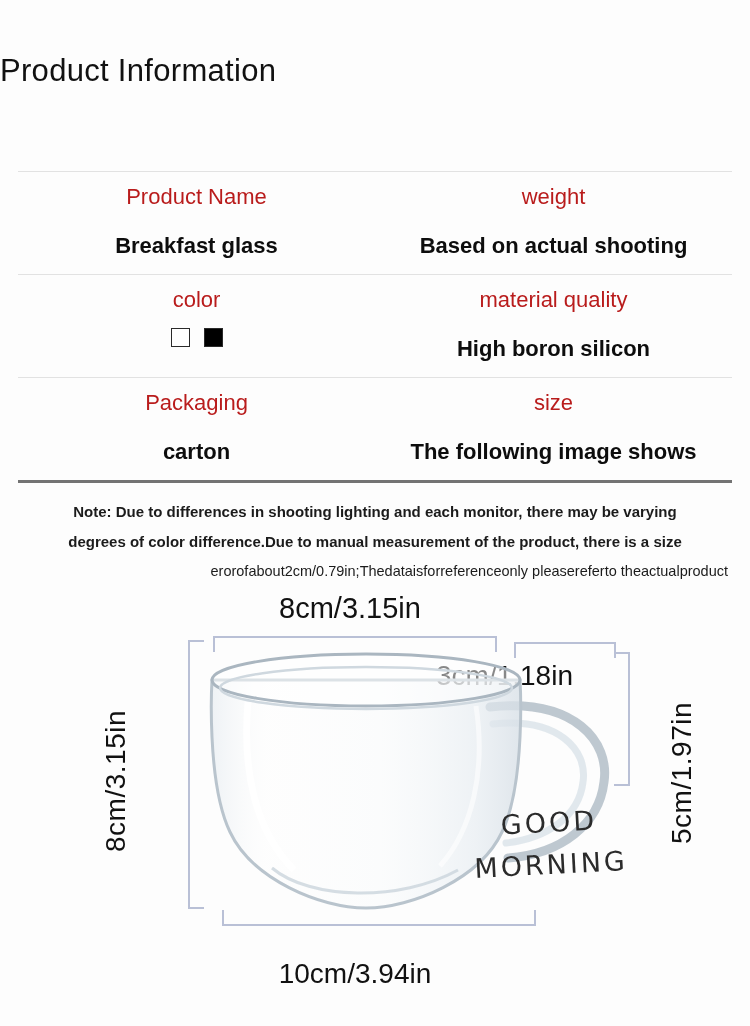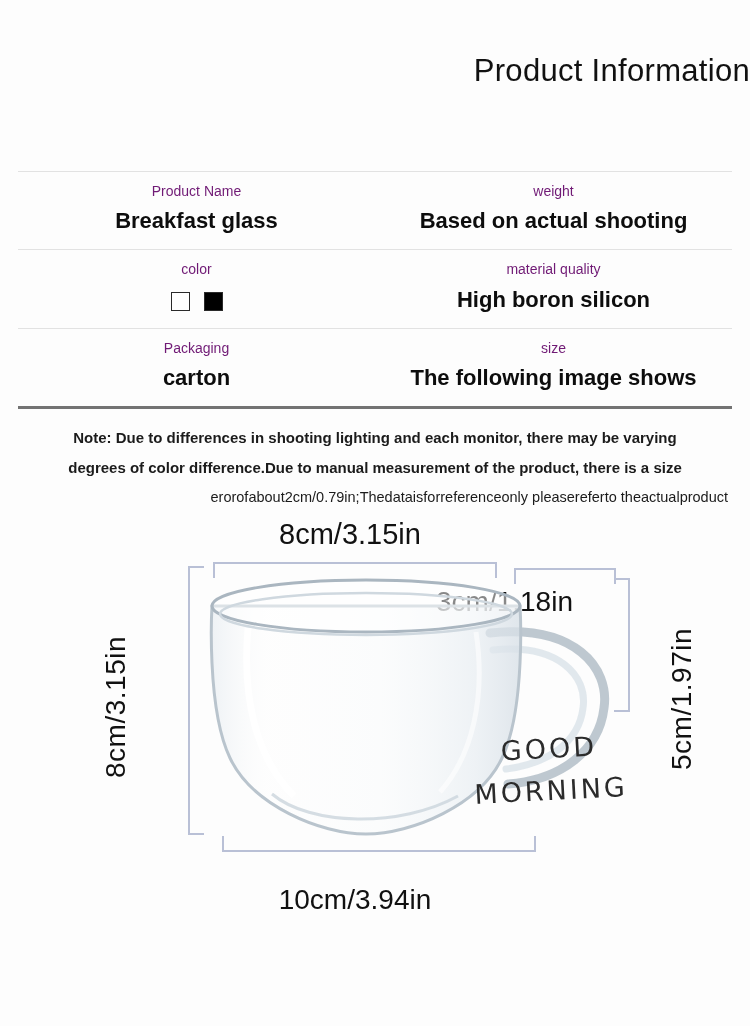--- a/index.html
+++ b/index.html
@@ -17,21 +17,21 @@
   }
   .page {
     width: 750px;
     height: 1026px;
     position: relative;
     background: #fdfdfd;
   }
 
   
   .title {
-    text-align: right;
+    text-align: left;
     font-size: 31px;
     font-weight: 400;
     letter-spacing: 0.3px;
     color: #111;
     padding-top: 52px;
     line-height: 1.2;
   }
 
   
   .spec-table {
@@ -45,31 +45,31 @@
   .spec-row:last-of-type {
     border-bottom: 3px solid #737373;
   }
   .spec-cell {
     flex: 1 1 50%;
     text-align: center;
     padding: 9px 6px 12px 6px;
     box-sizing: border-box;
   }
   .spec-label {
-    font-size: 14px;
+    font-size: 22px;
     font-weight: 400;
-    color: #701a75;
+    color: #b91c1c;
     line-height: 1.45;
   }
   .spec-value {
     font-size: 22px;
     font-weight: 700;
     color: #0d0d0d;
     line-height: 1.45;
-    margin-top: 4px;
+    margin-top: 17px;
   }
   .swatches {
     margin-top: 8px;
     display: flex;
     justify-content: center;
     align-items: center;
     gap: 14px;
     height: 28px;
   }
   .swatch {

